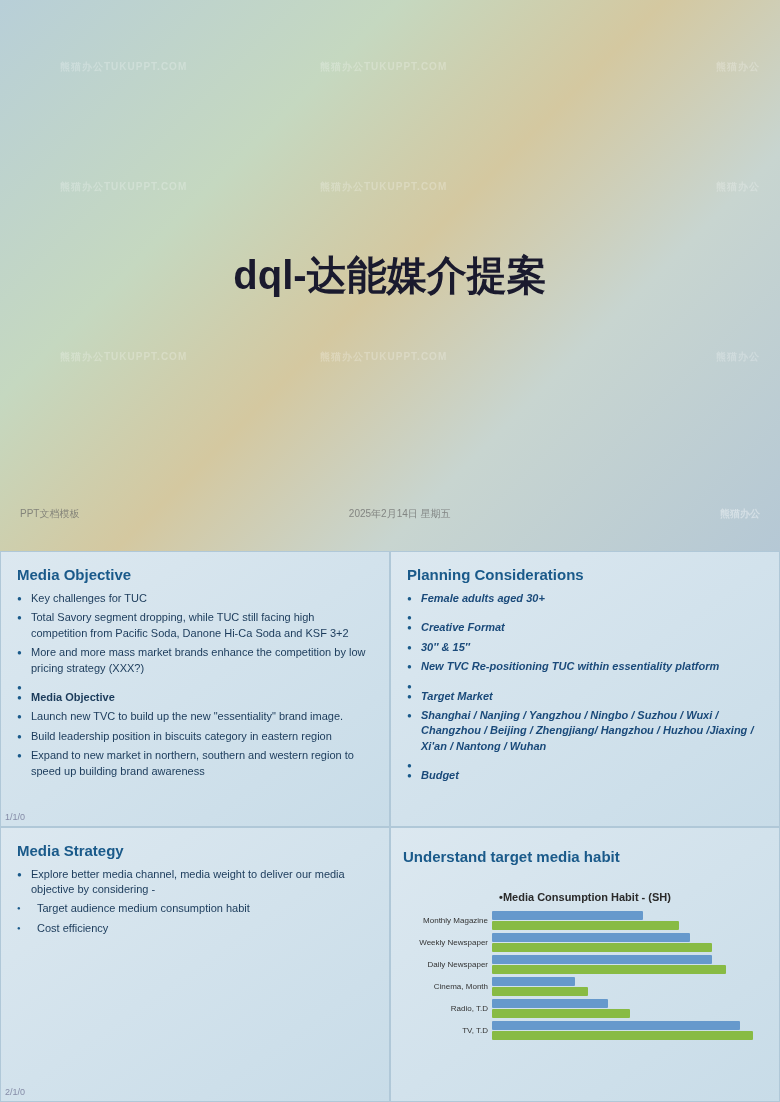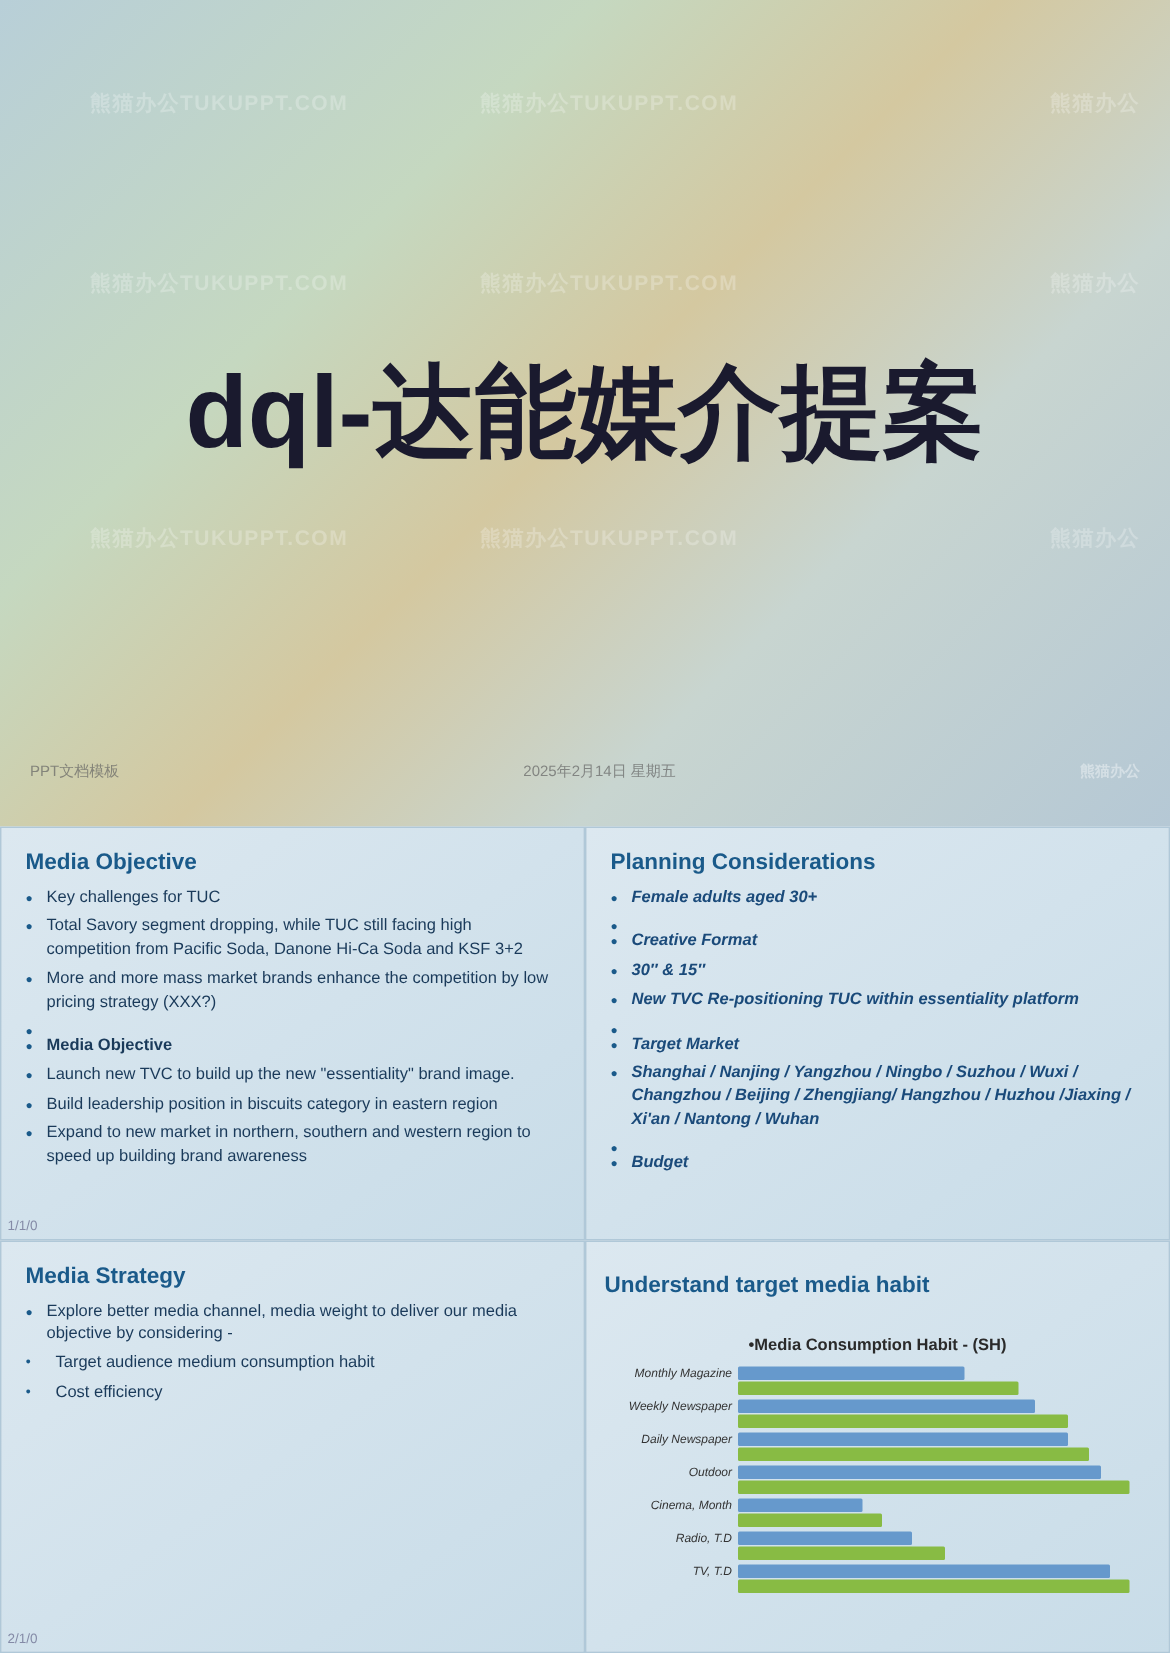--- a/index.html
+++ b/index.html
@@ -19,38 +19,38 @@
       display: flex;
       flex-direction: column;
       align-items: center;
       justify-content: center;
       overflow: hidden;
     }
 
     .watermark {
       position: absolute;
       color: rgba(255,255,255,0.25);
-      font-size: 14px;
+      font-size: 10px;
       font-weight: bold;
       letter-spacing: 1px;
       pointer-events: none;
       user-select: none;
     }
     .wm1 { top: 60px; left: 60px; }
     .wm2 { top: 60px; left: 320px; }
     .wm3 { top: 60px; right: 20px; }
     .wm4 { top: 180px; left: 60px; }
     .wm5 { top: 180px; left: 320px; }
     .wm6 { top: 180px; right: 20px; }
     .wm7 { top: 350px; left: 60px; }
     .wm8 { top: 350px; left: 320px; }
     .wm9 { top: 350px; right: 20px; }
 
     .title-main {
-      font-size: 68px;
+      font-size: 40px;
       font-weight: bold;
       color: #1a1a2e;
       text-align: center;
       z-index: 1;
     }
 
     .slide-footer {
       position: absolute;
       bottom: 30px;
       left: 0;
@@ -164,22 +164,22 @@
     }
 
     .chart-area {
       display: flex;
       flex-direction: column;
       gap: 3px;
     }
 
     .chart-row {
       display: flex;
+      align-items: center;
       gap: 4px;
-      font-style: italic;
     }
 
     .chart-label {
       font-size: 8px;
       color: #333;
       width: 85px;
       text-align: right;
       flex-shrink: 0;
     }
 
@@ -303,27 +303,20 @@
           </div>
         </div>
         <div class="chart-row">
           <div class="chart-label">Daily Newspaper</div>
           <div class="bar-group">
             <div class="bar bar-blue" style="width: 80%;"></div>
             <div class="bar bar-green" style="width: 85%;"></div>
           </div>
         </div>
         <div class="chart-row">
-          <div class="chart-label">Outdoor</div>
-          <div class="bar-group">
-            <div class="bar bar-blue" style="width: 88%;"></div>
-            <div class="bar bar-green" style="width: 95%;"></div>
-          </div>
-        </div>
-        <div class="chart-row">
           <div class="chart-label">Cinema, Month</div>
           <div class="bar-group">
             <div class="bar bar-blue" style="width: 30%;"></div>
             <div class="bar bar-green" style="width: 35%;"></div>
           </div>
         </div>
         <div class="chart-row">
           <div class="chart-label">Radio, T.D</div>
           <div class="bar-group">
             <div class="bar bar-blue" style="width: 42%;"></div>

